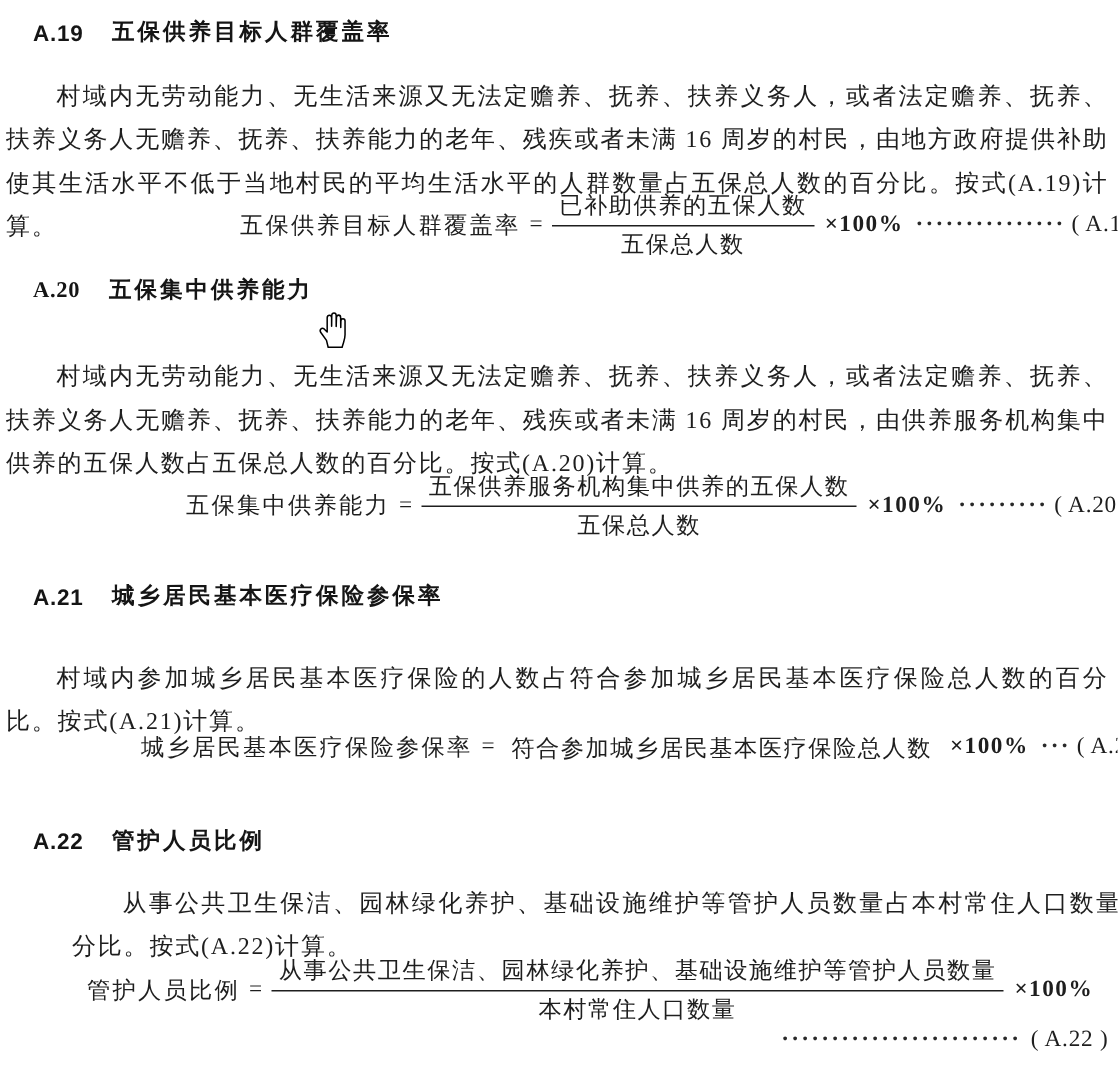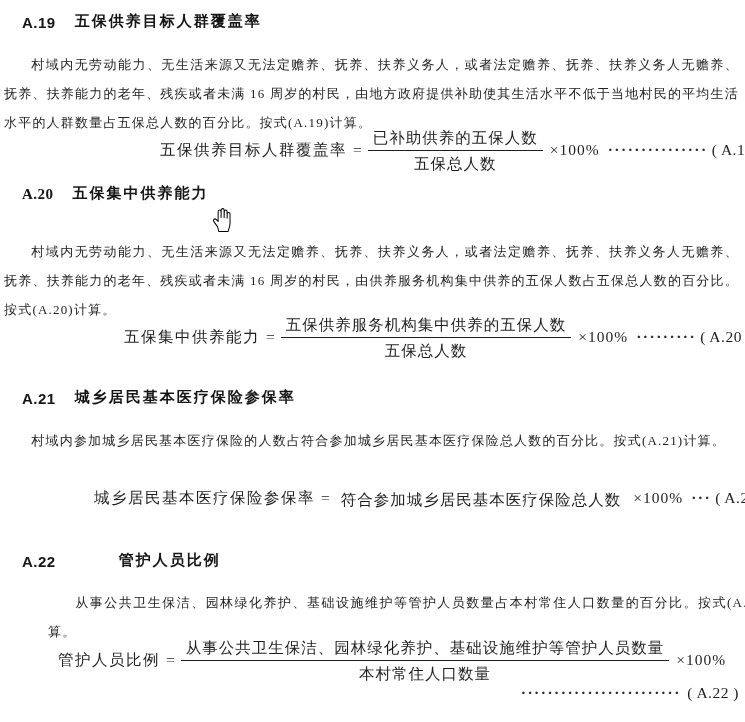--- a/index.html
+++ b/index.html
@@ -26,21 +26,21 @@
     white-space: nowrap;
   }
   .sec-heading .h-num { letter-spacing: 0.5px; }
   .sec-heading .h-title { margin-left: 19px; letter-spacing: 2px; }
 
   .para {
     position: absolute;
     left: 0;
     width: 745px;
     padding: 0 6px 0 4px;
-    font-size: 13px;
+    font-size: 16px;
     line-height: 29px;
     letter-spacing: 1.2px;
     text-align: justify;
     text-justify: inter-ideograph;
     text-indent: 2.1em;
     color: #1e1e1e;
   }
 
   .formula-row {
     position: absolute;
@@ -65,21 +65,21 @@
   }
   .frac .num {
     padding: 0 5px 3px 5px;
     border-bottom: 1.6px solid #1e1e1e;
     line-height: 19px;
   }
   .frac .den {
     padding: 3px 5px 0 5px;
     line-height: 19px;
   }
-  .f-mult { margin-left: 7px; }
+  .f-mult { margin-left: 7px; font-weight: bold; }
   .f-dots {
     margin: 0 4px 0 8px;
     letter-spacing: 1.5px;
     font-weight: 700;
     color: #2a2a2a;
   }
   .f-ref { letter-spacing: 0.5px; }
 
   .ref-line {
     position: absolute;
@@ -97,24 +97,24 @@
   
   #h19 { top: 12px; }
   #p19 { top: 50px; }
   #f19 { top: 126px; padding-left: 160px; }
 
   #h20 { top: 184px; font-family: Liberation Serif, serif; }
   #p20 { top: 237px; }
   #f20 { top: 313px; padding-left: 124px; }
 
   #h21 { top: 388px; }
-  #p21 { top: 426px; }
+  #p21 { top: 438px; }
   #f21 { top: 474px; padding-left: 94px; }
 
-  #h22 { top: 551px; gap: 44px; }
+  #h22 { top: 551px; }
   #p22 { top: 588px; margin-left: 44px; }
   #f22 { top: 636px; padding-left: 58px; }
   #r22 { top: 684px; margin-left: 24px; }
 
   .cursor {
     position: absolute;
     top: 206px;
     left: 210px;
     width: 24px;
     height: 27px;

